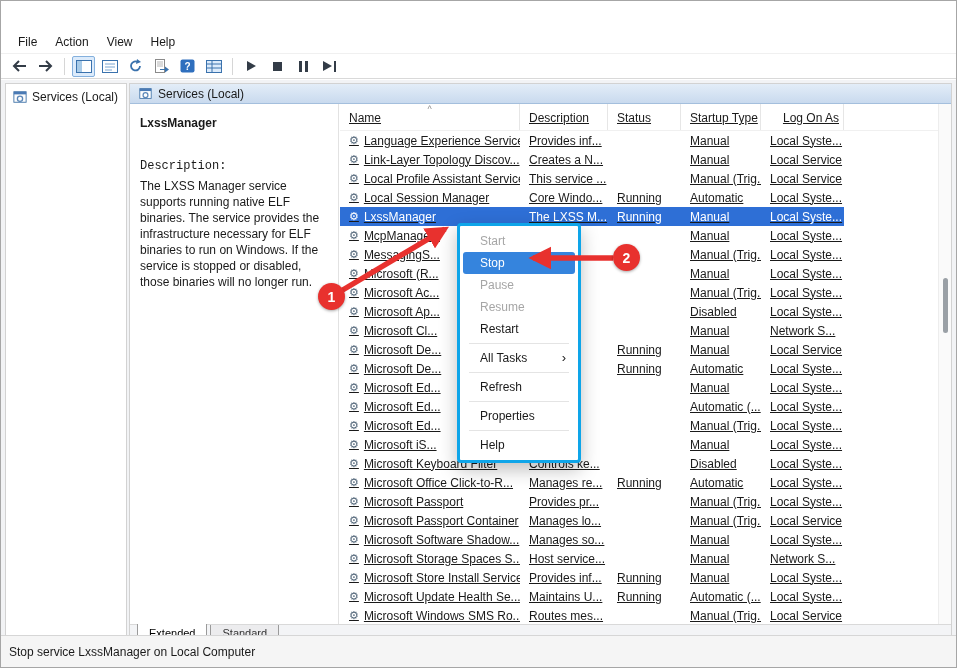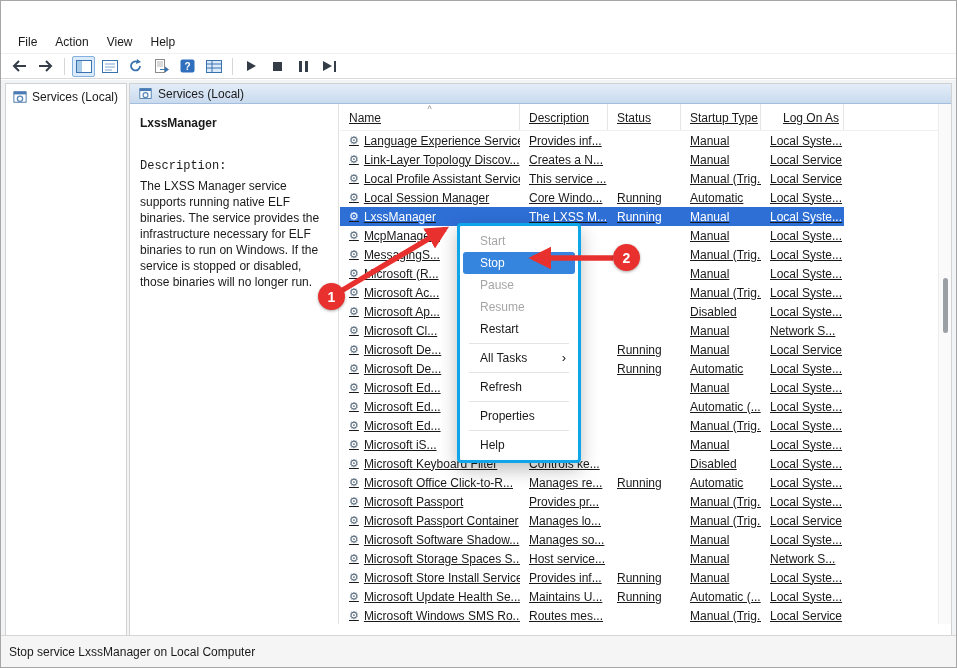--- a/index.html
+++ b/index.html
@@ -511,20 +511,24 @@
               <div class="cell col3">Manual (Trig...</div>
               <div class="cell col4">Local Service</div>
             </div>
           </div>
       </div>
 
       <div class="vscroll">
         <div class="vthumb"></div>
       </div>
 
+      <div class="tab-row">
+          <div class="tab active">Extended</div>
+          <div class="tab">Standard</div>
+        </div>
     </div>
   </div>
 
   <div class="context-menu">
       <div class="cm-item disabled">
         <span>Start</span>
       </div>
       <div class="cm-item highlight">
         <span>Stop</span>
       </div>

